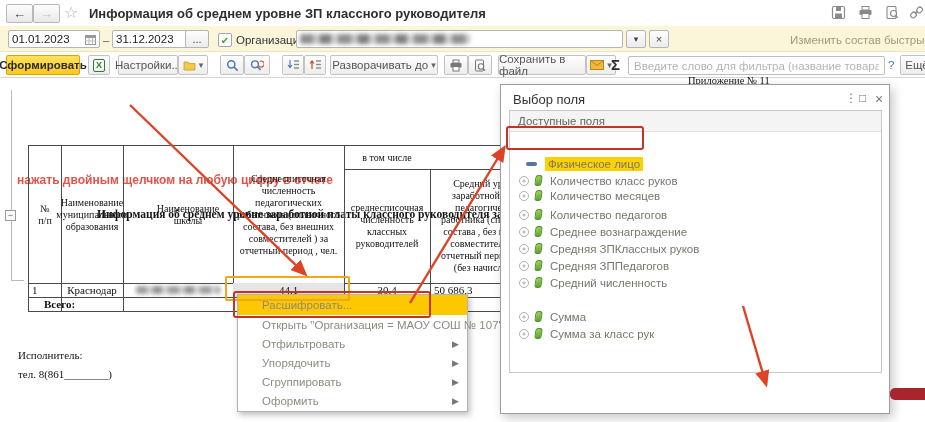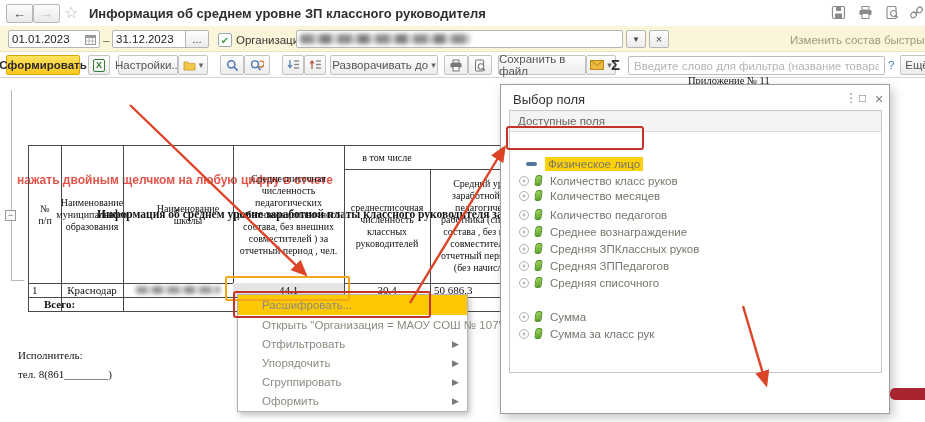--- a/index.html
+++ b/index.html
@@ -338,21 +338,21 @@
           <span>Средняя ЗПКлассных руков</span>
         </div>
       <div class="fld" style="left:9px;top:146px;text-align:center;">
           <span class="circ"></span>
           <span class="leaf"></span>
           <span>Средняя ЗППедагогов</span>
         </div>
       <div class="fld" style="left:9px;top:163px;">
           <span class="circ"></span>
           <span class="leaf"></span>
-          <span>Средняя списочного</span>
+          <span>Средний численность</span>
         </div>
       <div class="fld" style="left:9px;top:197px;">
           <span class="circ"></span>
           <span class="leaf"></span>
           <span>Сумма</span>
         </div>
       <div class="fld" style="left:9px;top:214px;">
           <span class="circ"></span>
           <span class="leaf"></span>
           <span>Сумма за класс рук</span>

